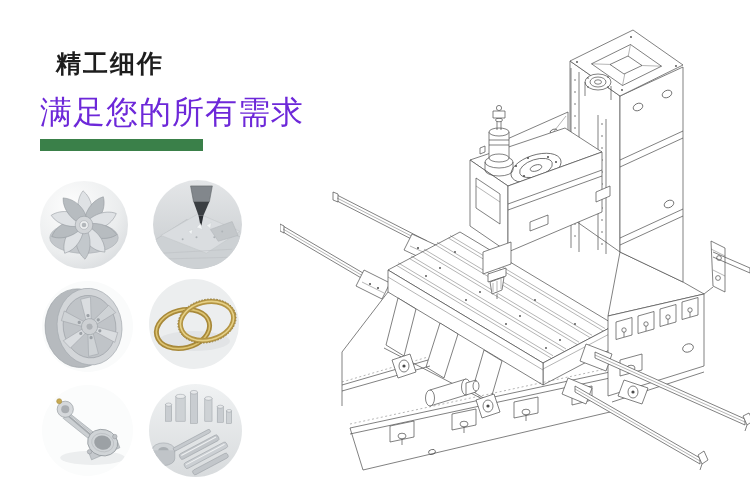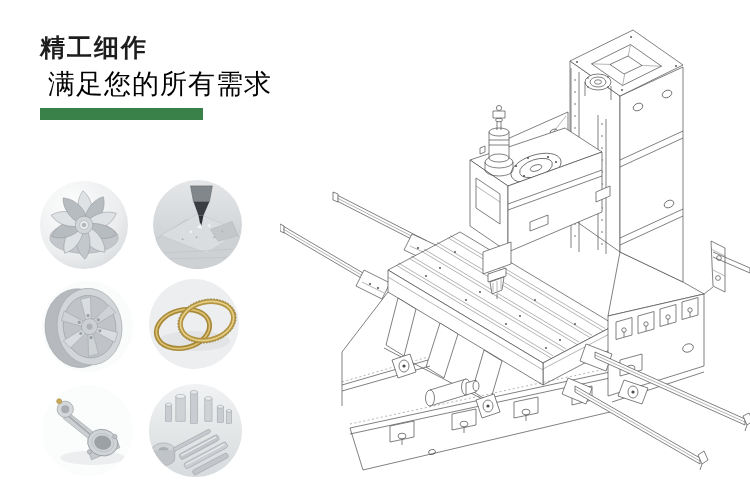--- a/index.html
+++ b/index.html
@@ -1,20 +1,20 @@
 <!DOCTYPE html>
 <html><head>
 <meta charset="utf-8">
 <style>
   html,body{margin:0;padding:0;background:#fff;}
   .canvas{position:relative;width:750px;height:500px;background:#fff;overflow:hidden;
           font-family:"DejaVu Sans","Liberation Sans",sans-serif;}
   .header{position:absolute;left:40px;top:34px;}
-  .title{font-size:25px;font-weight:700;color:#1d1d1d;letter-spacing:2px;line-height:1.1;margin:0;}
-  .subtitle{font-size:27px;font-weight:400;color:#000000;letter-spacing:1px;line-height:1.15;margin:6px 0 0 8px;}
+  .title{font-size:25px;font-weight:700;color:#1d1d1d;letter-spacing:2px;line-height:1.1;margin:16px;}
+  .subtitle{font-size:32px;font-weight:400;color:#6d28d9;letter-spacing:1px;line-height:1.15;margin:6px 0 0 0;}
   .accent-bar{width:163px;height:12px;margin-top:9px;background:#3a8049;}
   .photo{position:absolute;border-radius:50%;overflow:hidden;}
   .photo svg{display:block;width:100%;height:100%;}
   .c1{left:40px;top:181px;width:88px;height:88px;}
   .c2{left:153px;top:180px;width:89px;height:89px;}
   .c3{left:42px;top:281px;width:91px;height:91px;}
   .c4{left:149px;top:279px;width:90px;height:90px;}
   .c5{left:42px;top:385px;width:91px;height:91px;}
   .c6{left:149px;top:384px;width:93px;height:93px;}
   .machine{position:absolute;left:280px;top:0;width:470px;height:500px;}

